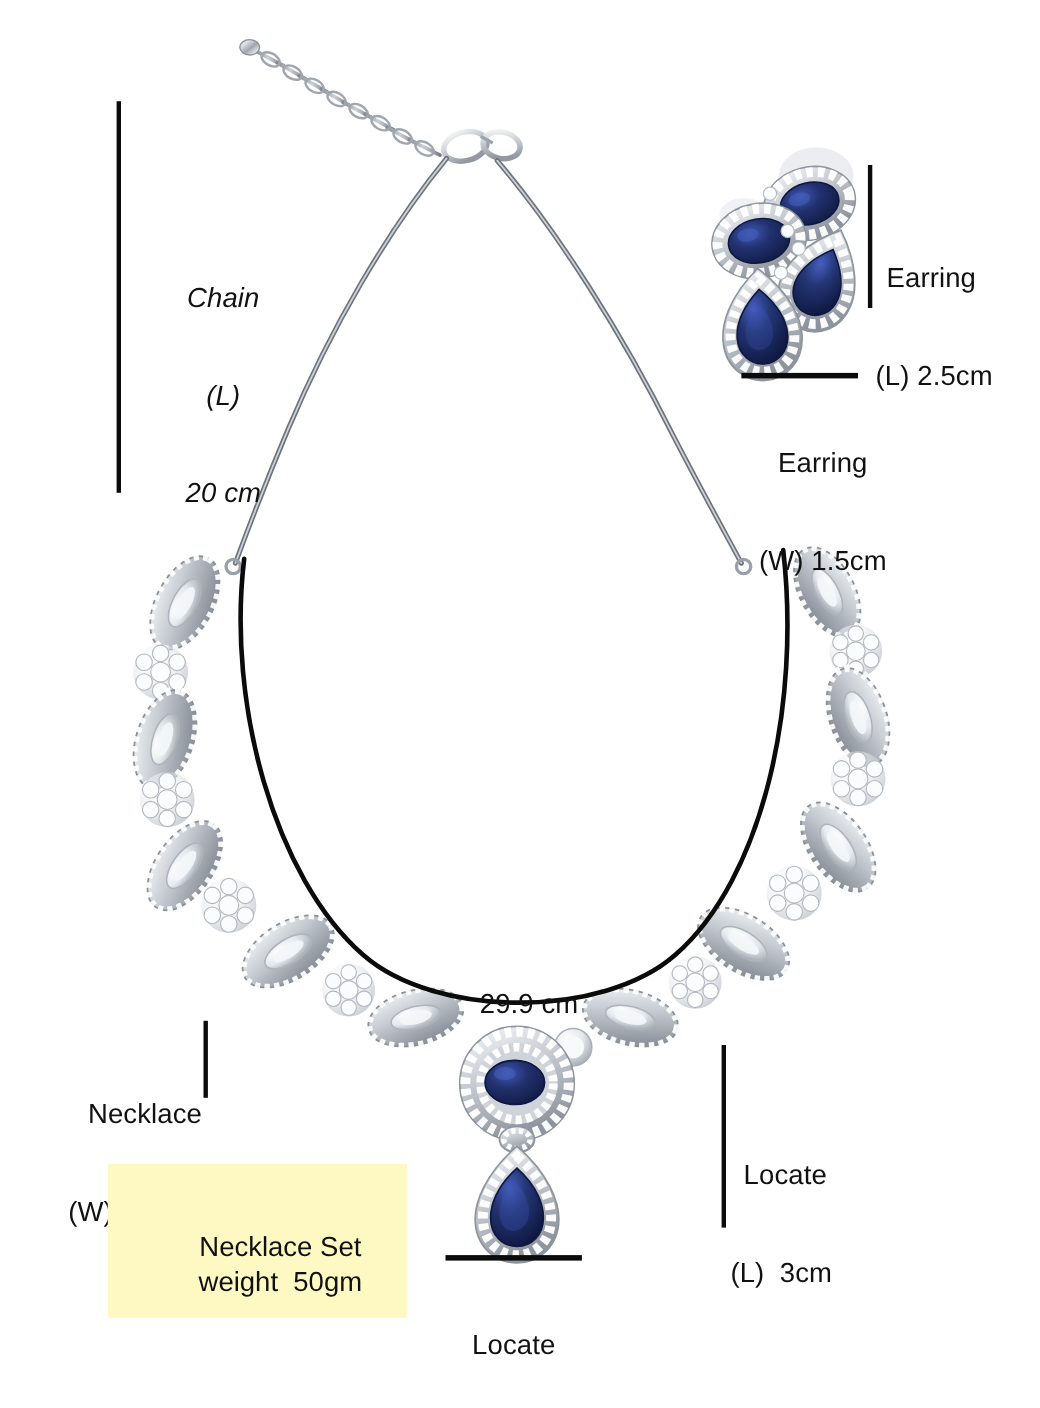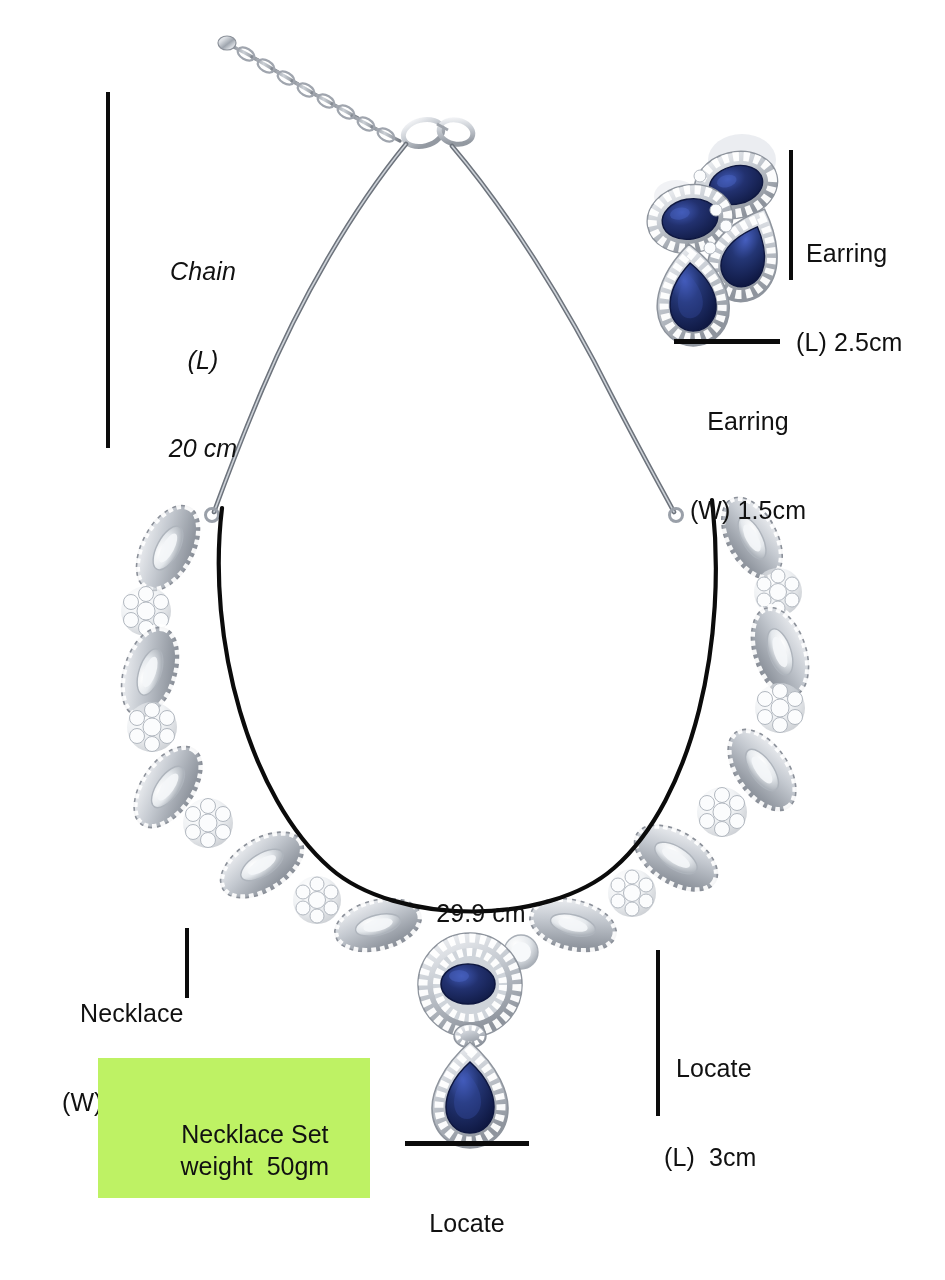--- a/index.html
+++ b/index.html
@@ -43,21 +43,21 @@
   .rule.v { width: 4px; }
   .rule.h { height: 5px; }
 
   
   #weight-box {
     position: absolute;
     left: 98px;
     top: 1058px;
     width: 272px;
     height: 140px;
-    background: #bef264;
+    background: #fef9c3;
   }
   #weight-box .txt {
     position: absolute;
     left: 0;
     top: 28px;
     width: 272px;
     text-align: center;
     color: #111111;
     font-size: 25px;
     line-height: 1.28;

